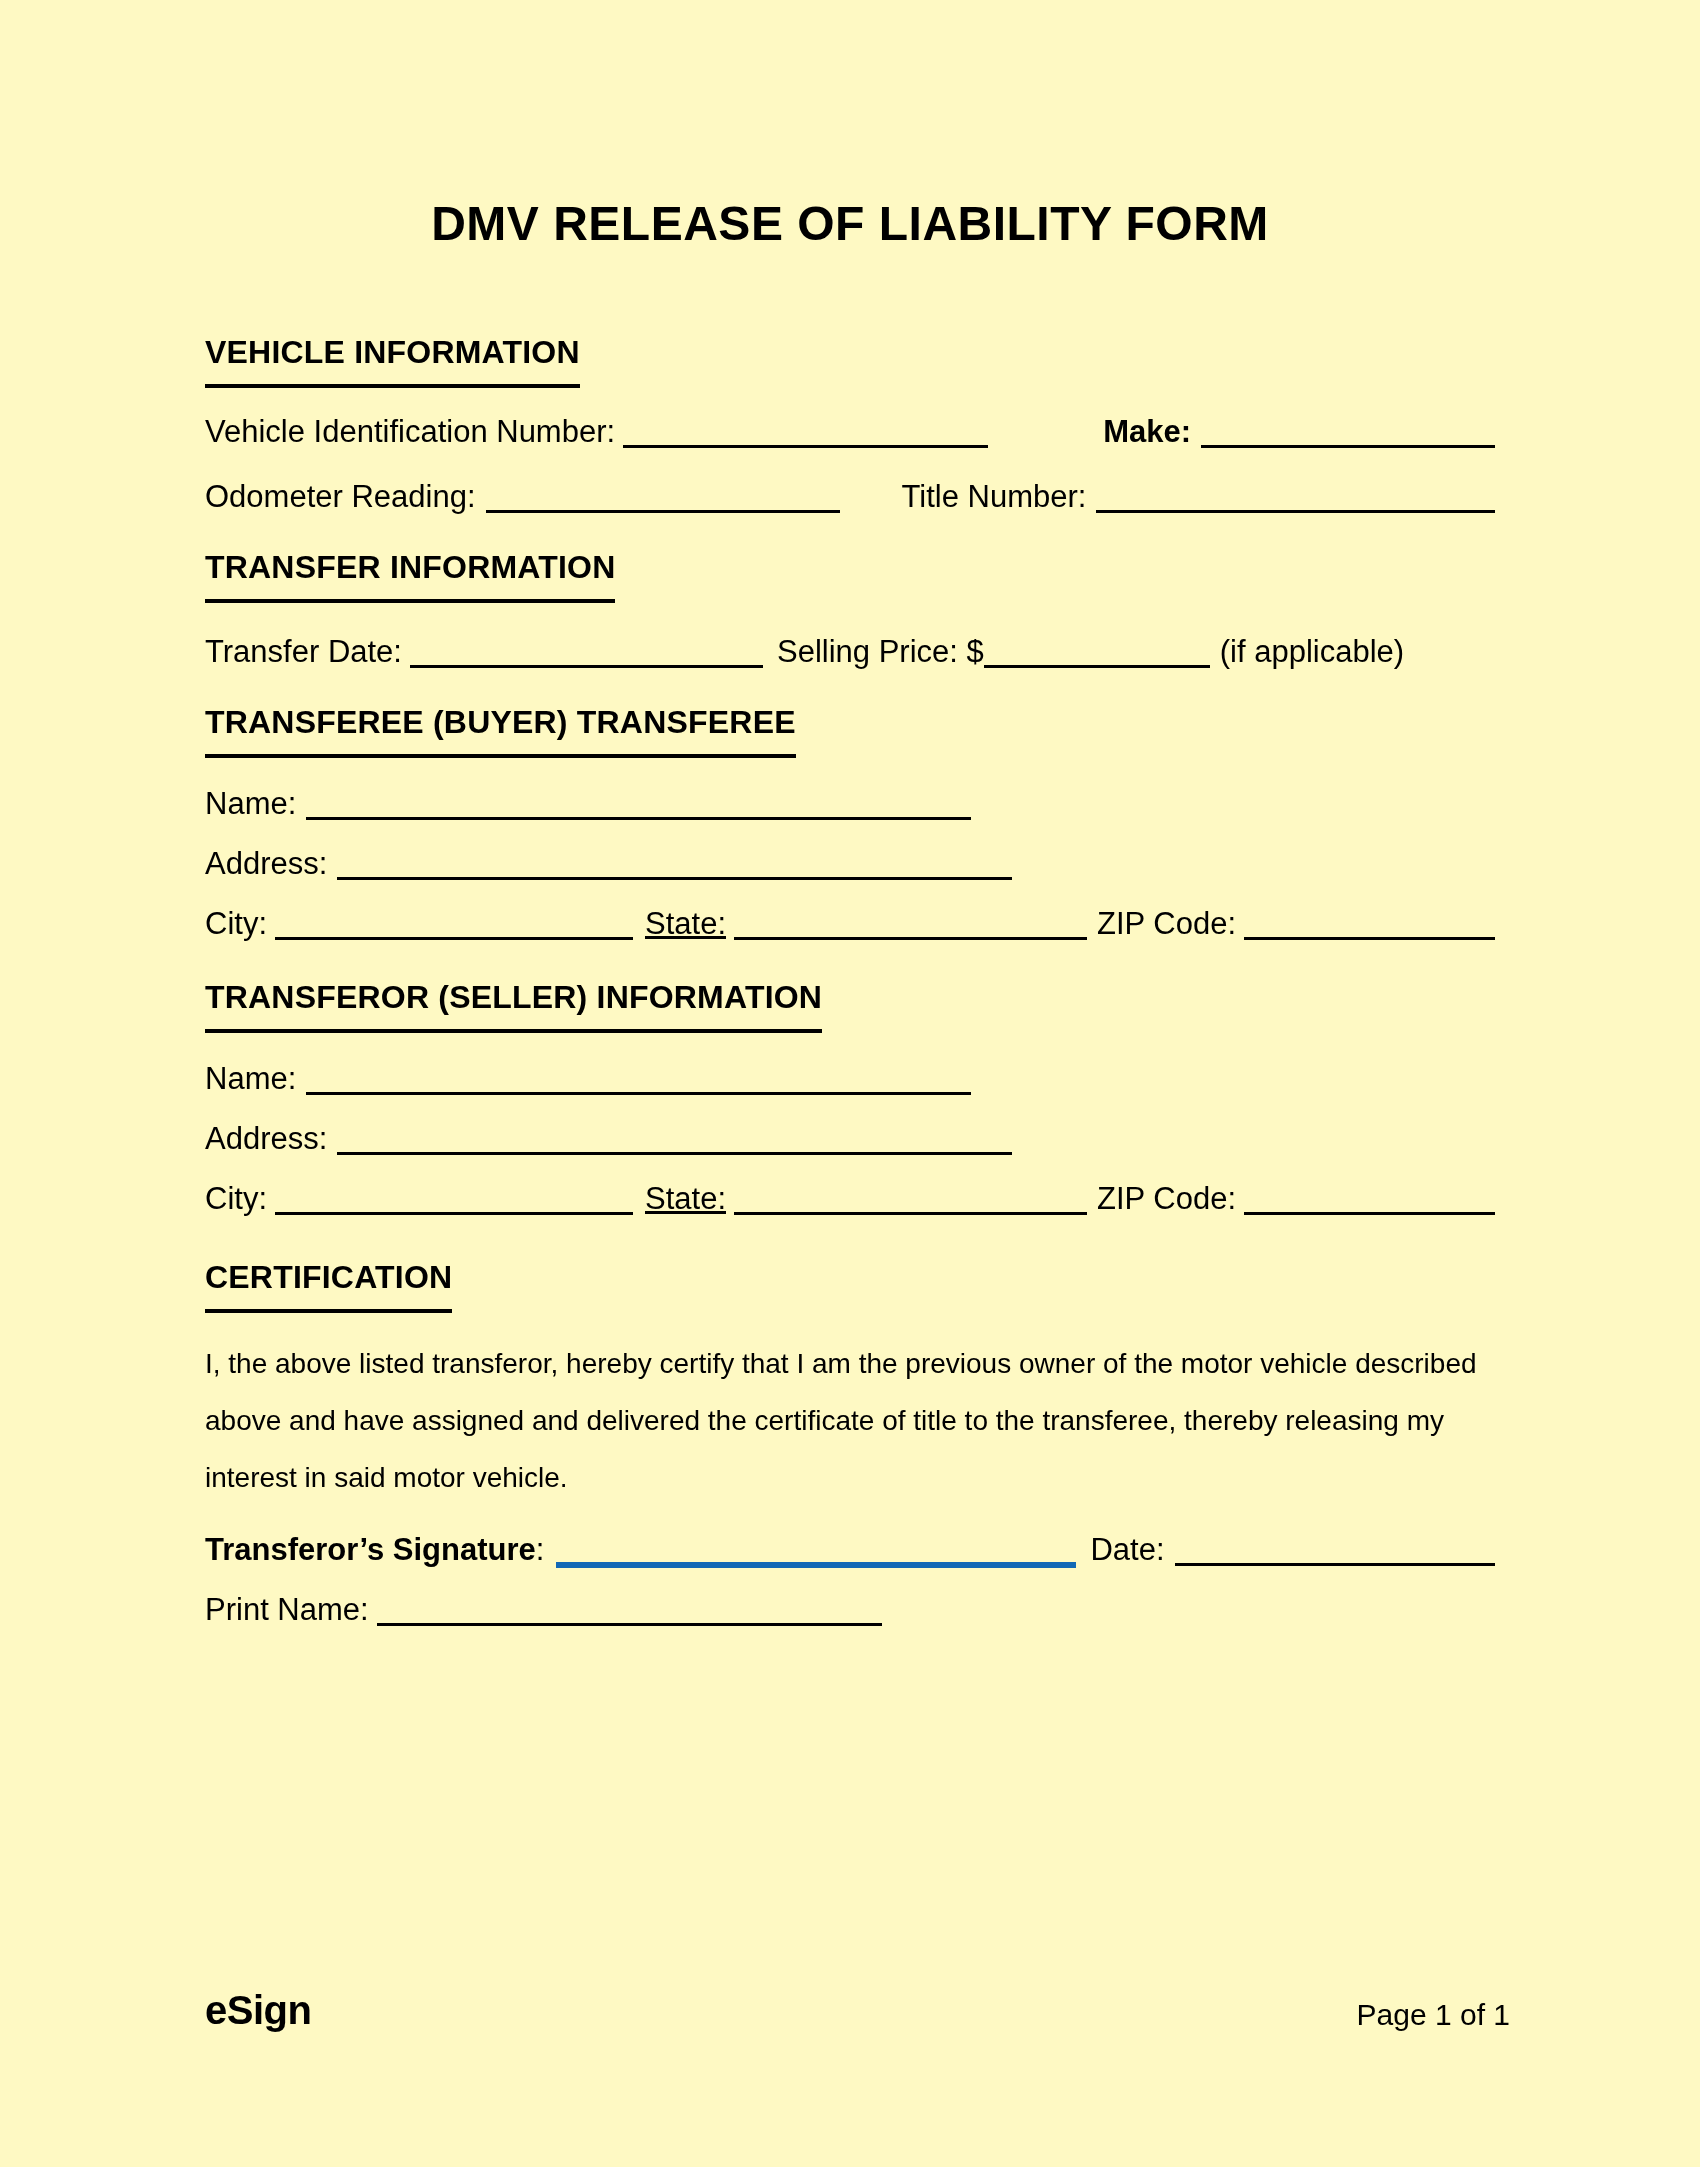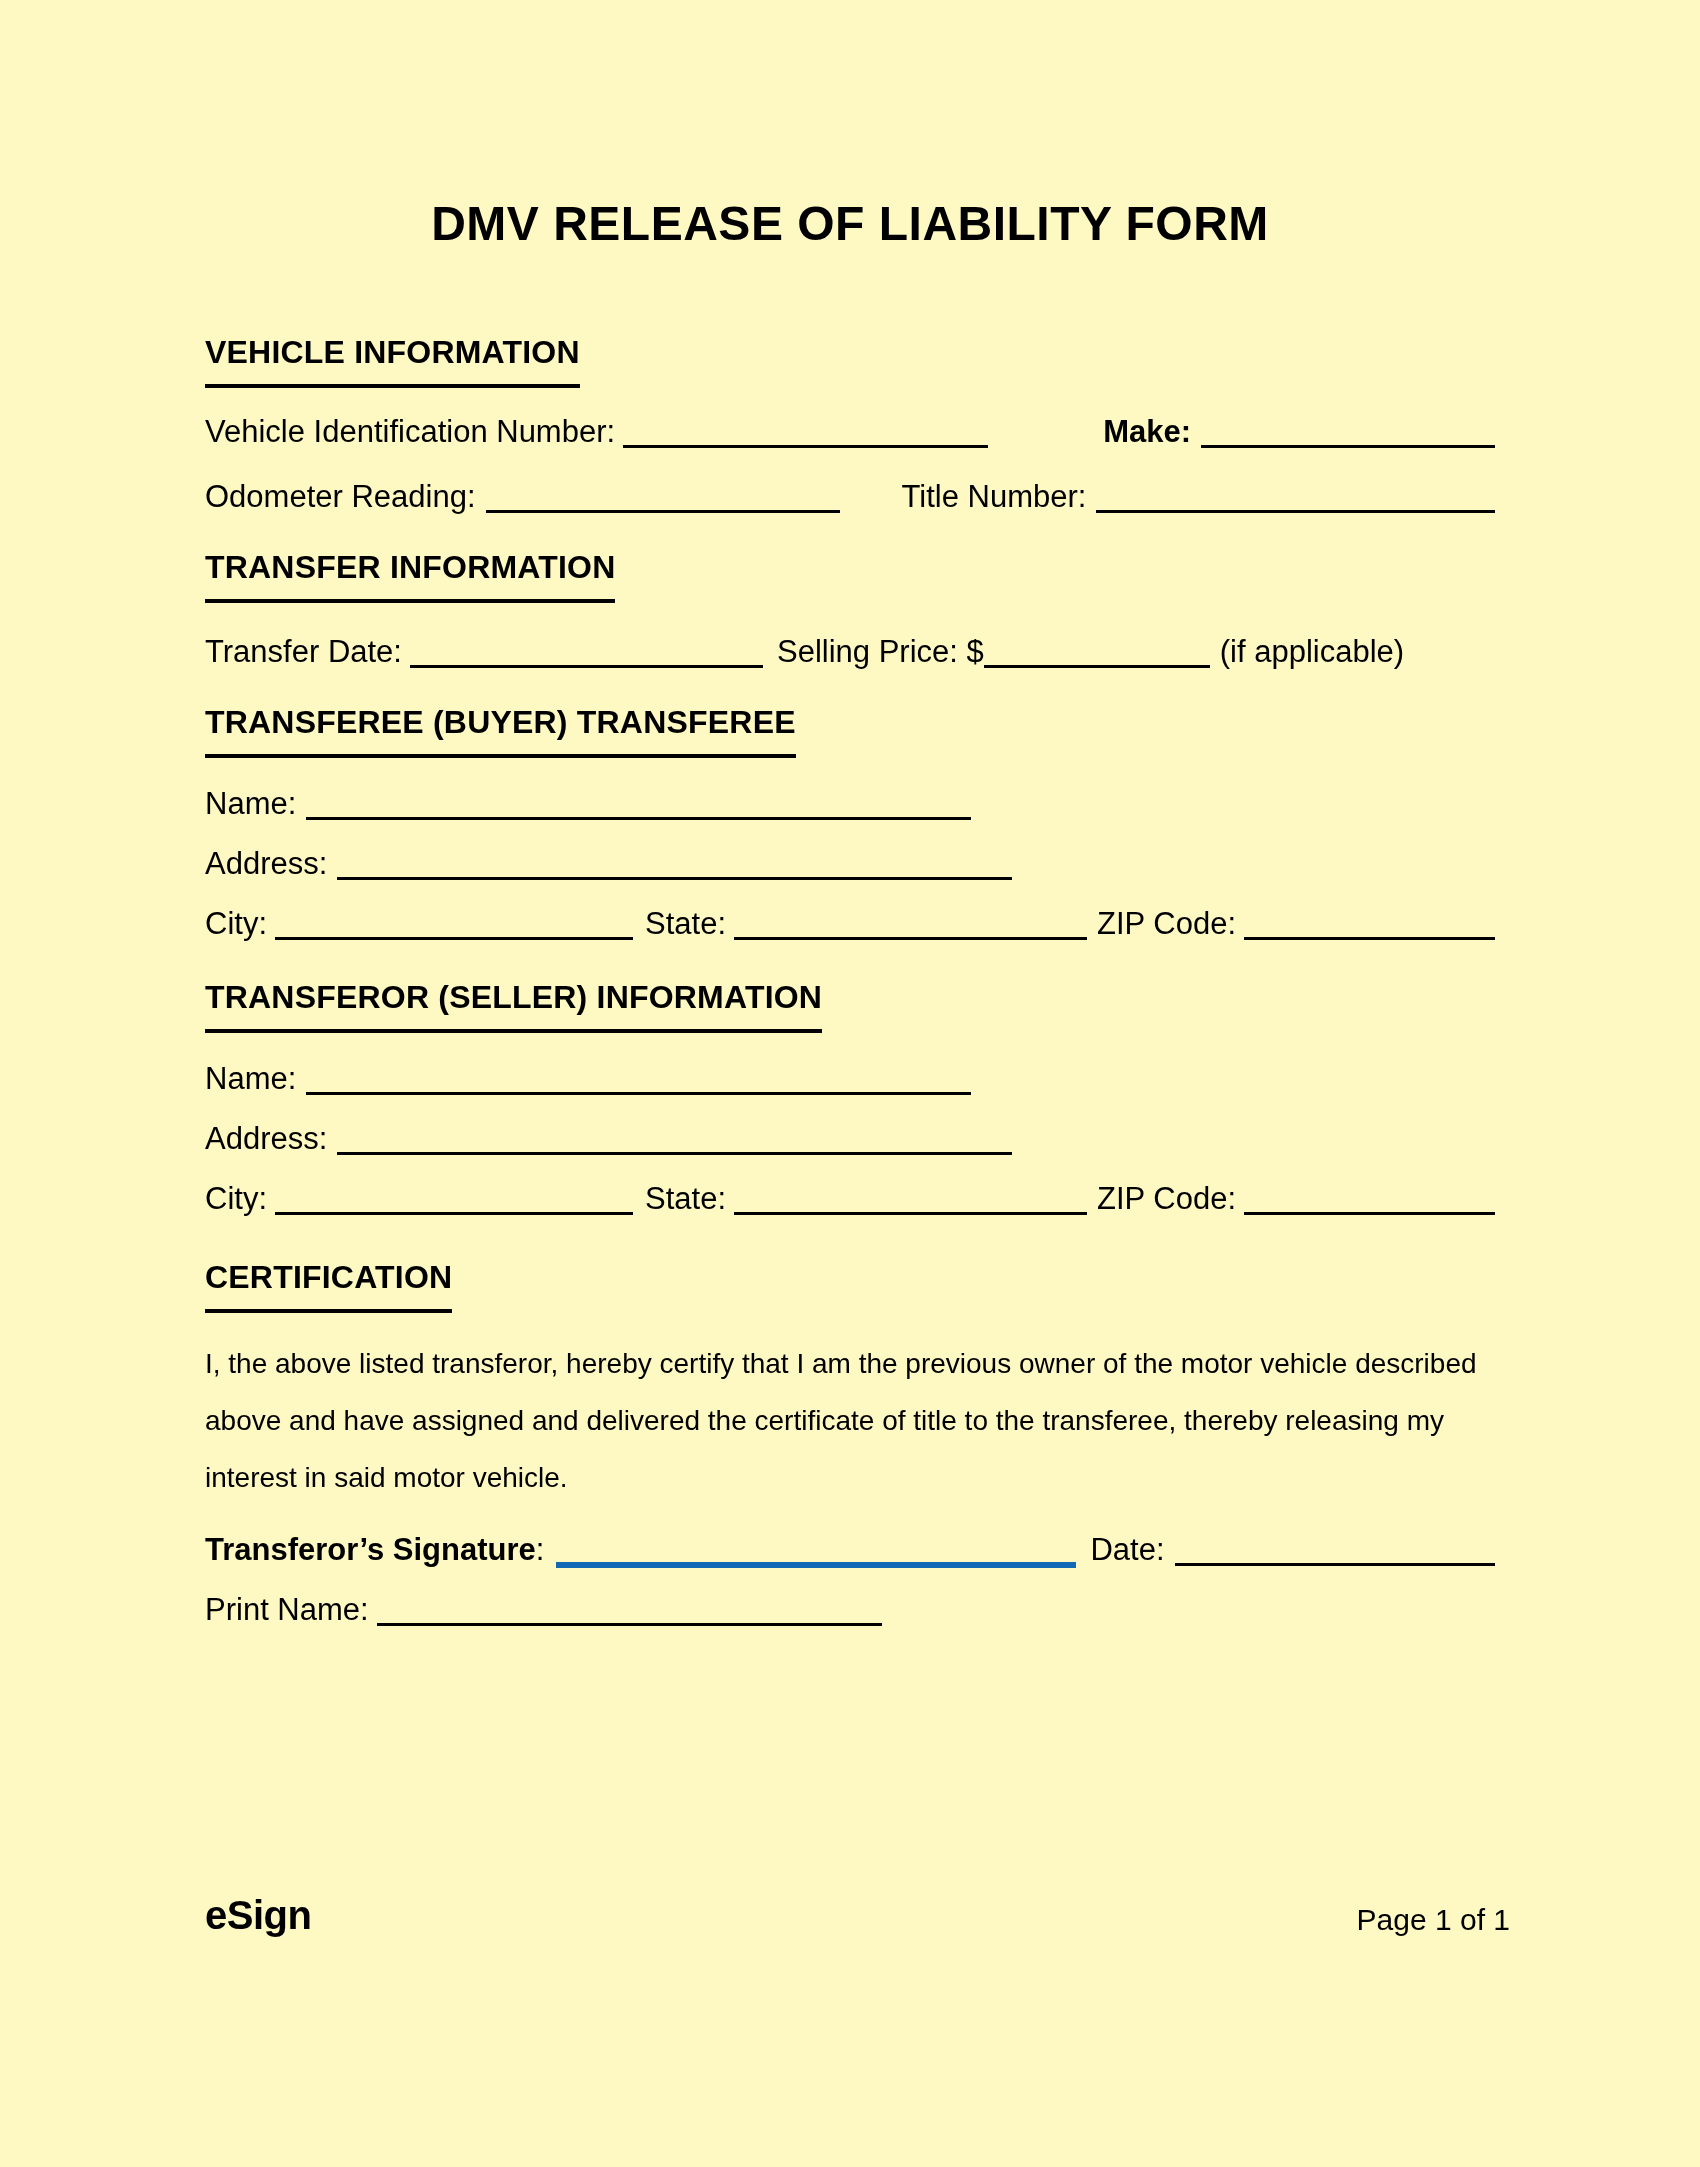--- a/index.html
+++ b/index.html
@@ -74,21 +74,21 @@
     font-size: 28px;
     line-height: 57px;
     white-space: normal;
     max-width: 1290px;
   }
   .sig-row { margin-top: 25px; }
   .bold { font-weight: bold; }
 
   .ml8  { margin-left: 8px; }
   .ml10 { margin-left: 10px; }
-  .ml12 { margin-left: 12px; }
+  .ml12 { margin-left: 12px; text-decoration: underline; }
   .ml14 { margin-left: 14px; }
   .ml18 { margin-left: 18px; }
   .ml28 { margin-left: 28px; }
   .ml30 { margin-left: 30px; }
   .ml62 { margin-left: 62px; }
   .ml115 { margin-left: 115px; font-weight: bold; }
 
   .w110 { width: 110px; }
   .w226 { width: 226px; }
   .w353 { width: 353px; }
@@ -98,21 +98,21 @@
   .w365 { width: 365px; }
   .w505 { width: 505px; }
   .w520 { width: 520px; }
   .w665 { width: 665px; }
   .w675 { width: 675px; }
 
   .footer {
     position: absolute;
     left: 205px;
     right: 190px;
-    top: 1893px;
+    top: 1988px;
     display: flex;
     justify-content: space-between;
     align-items: flex-start;
   }
   .footer-logo {
     font-size: 40px;
     font-weight: bold;
     letter-spacing: -0.5px;
   }
   .footer-page {

